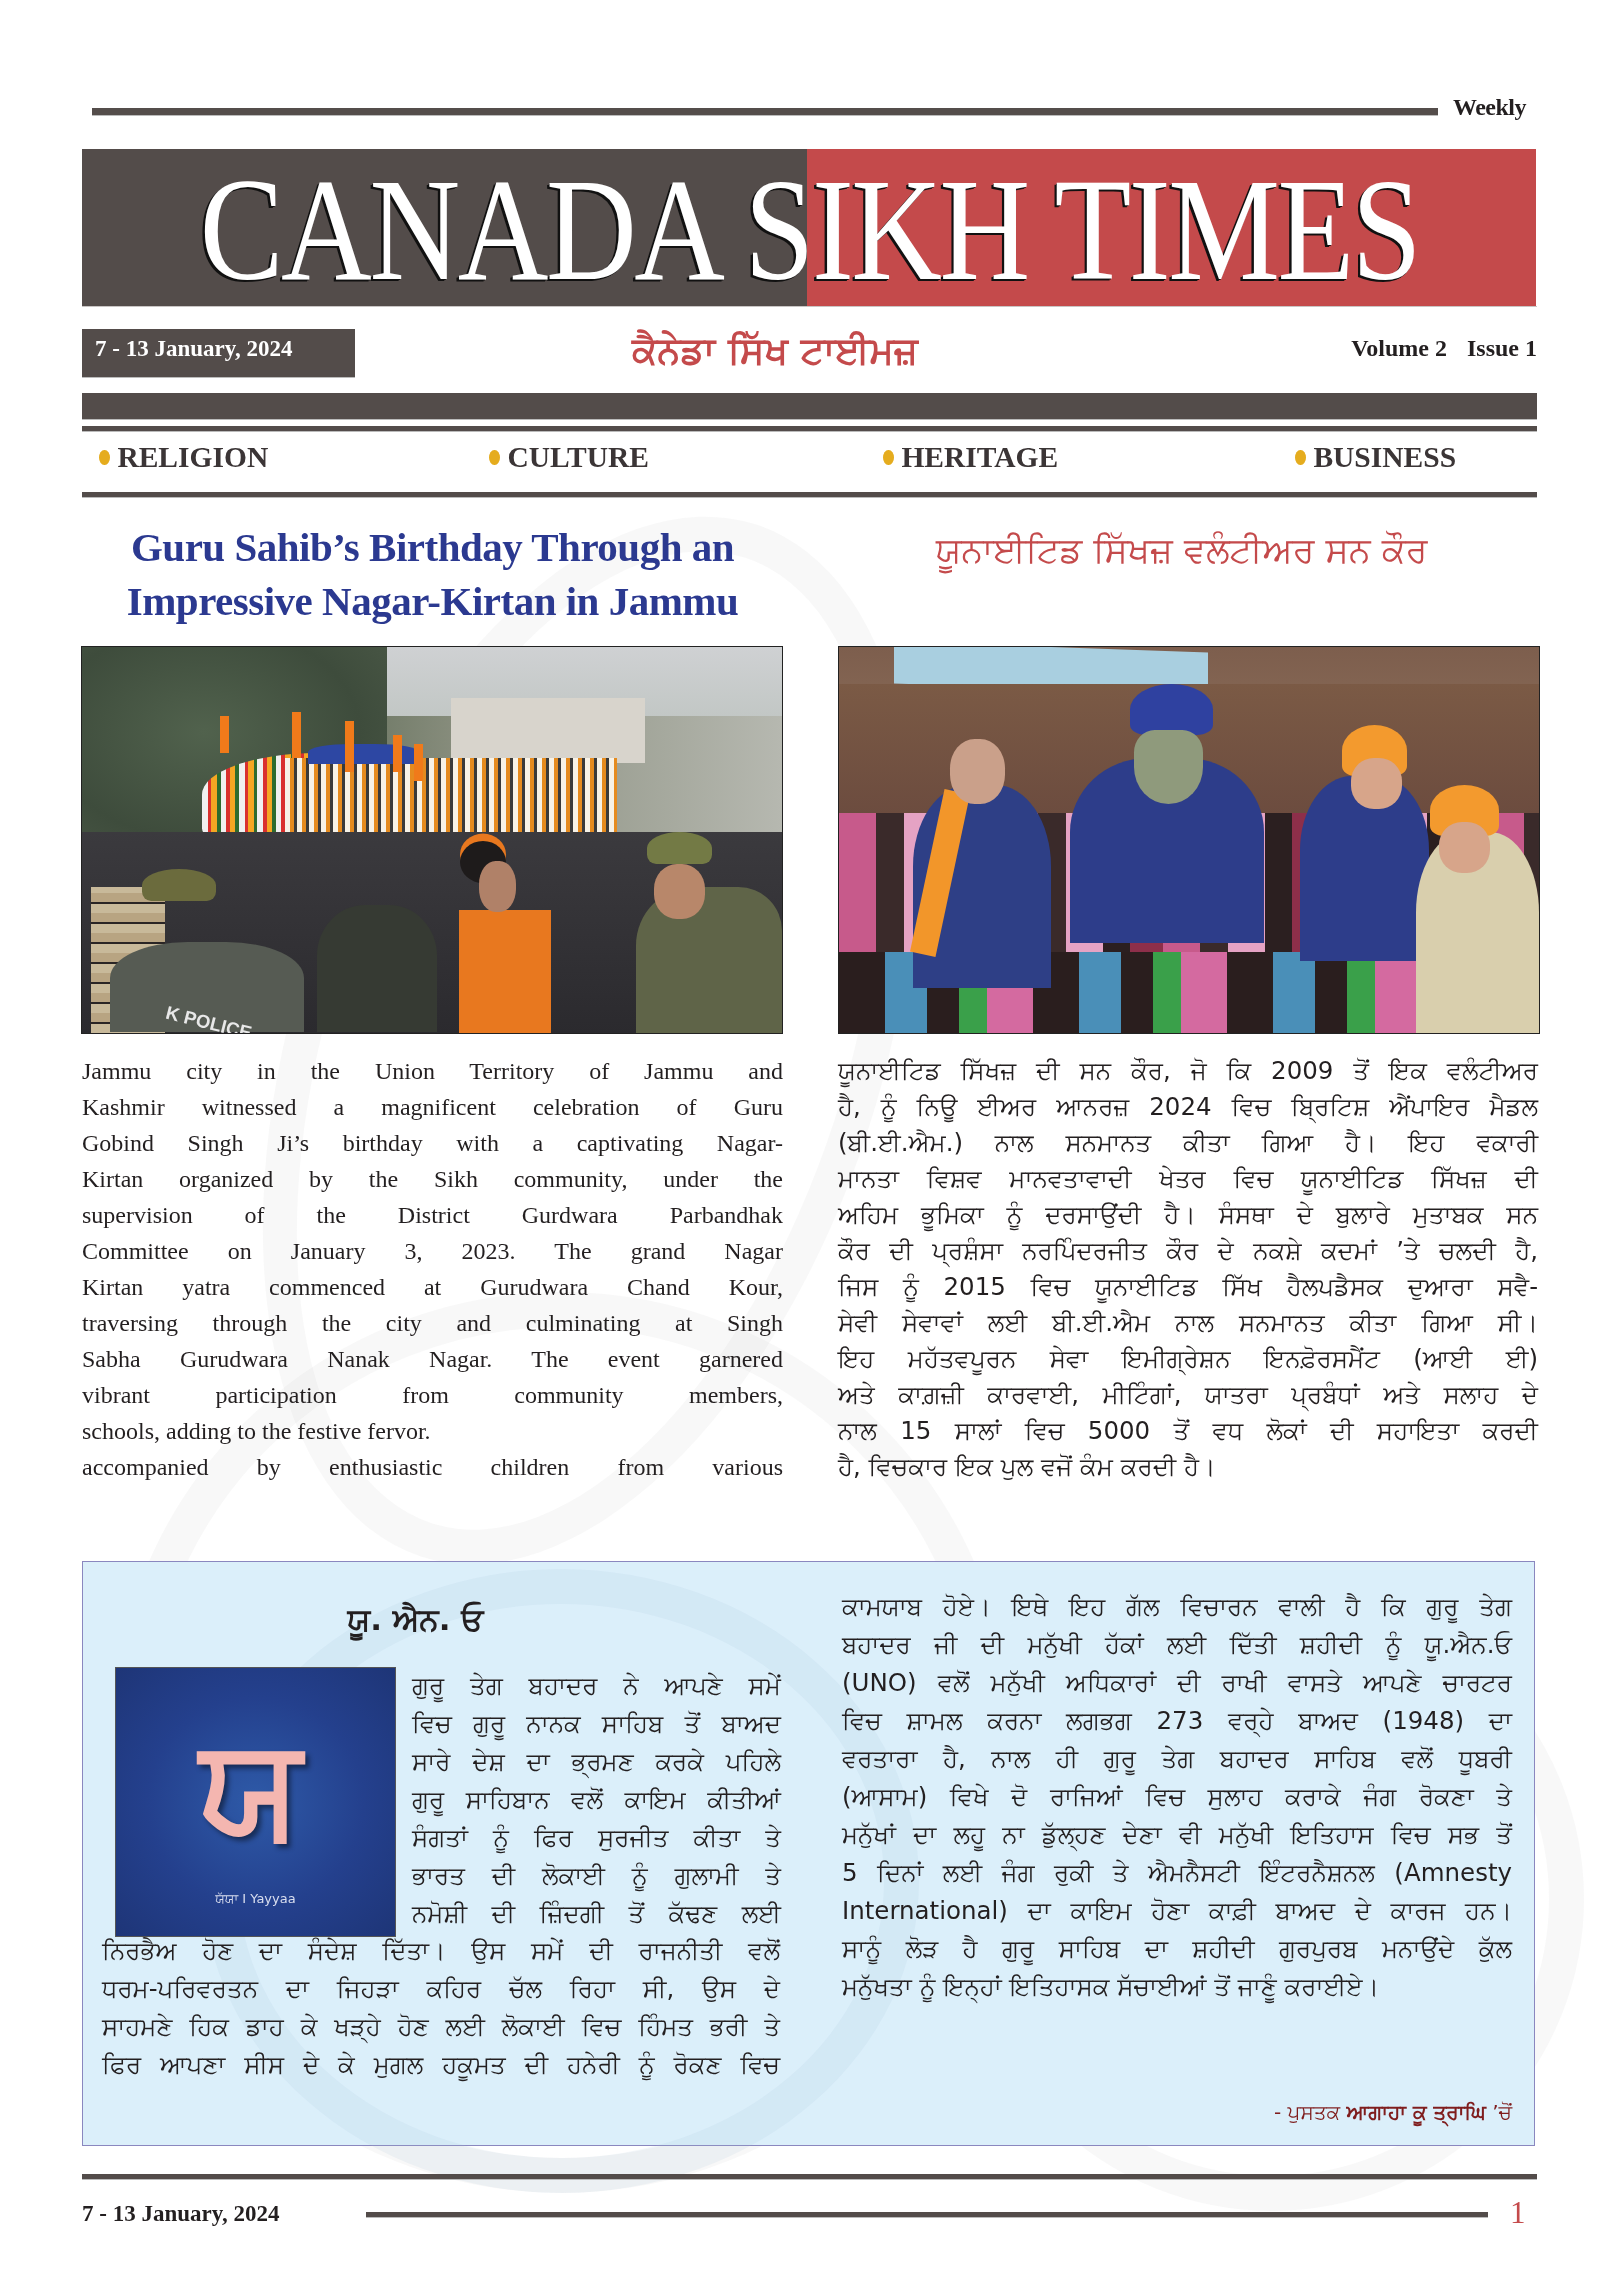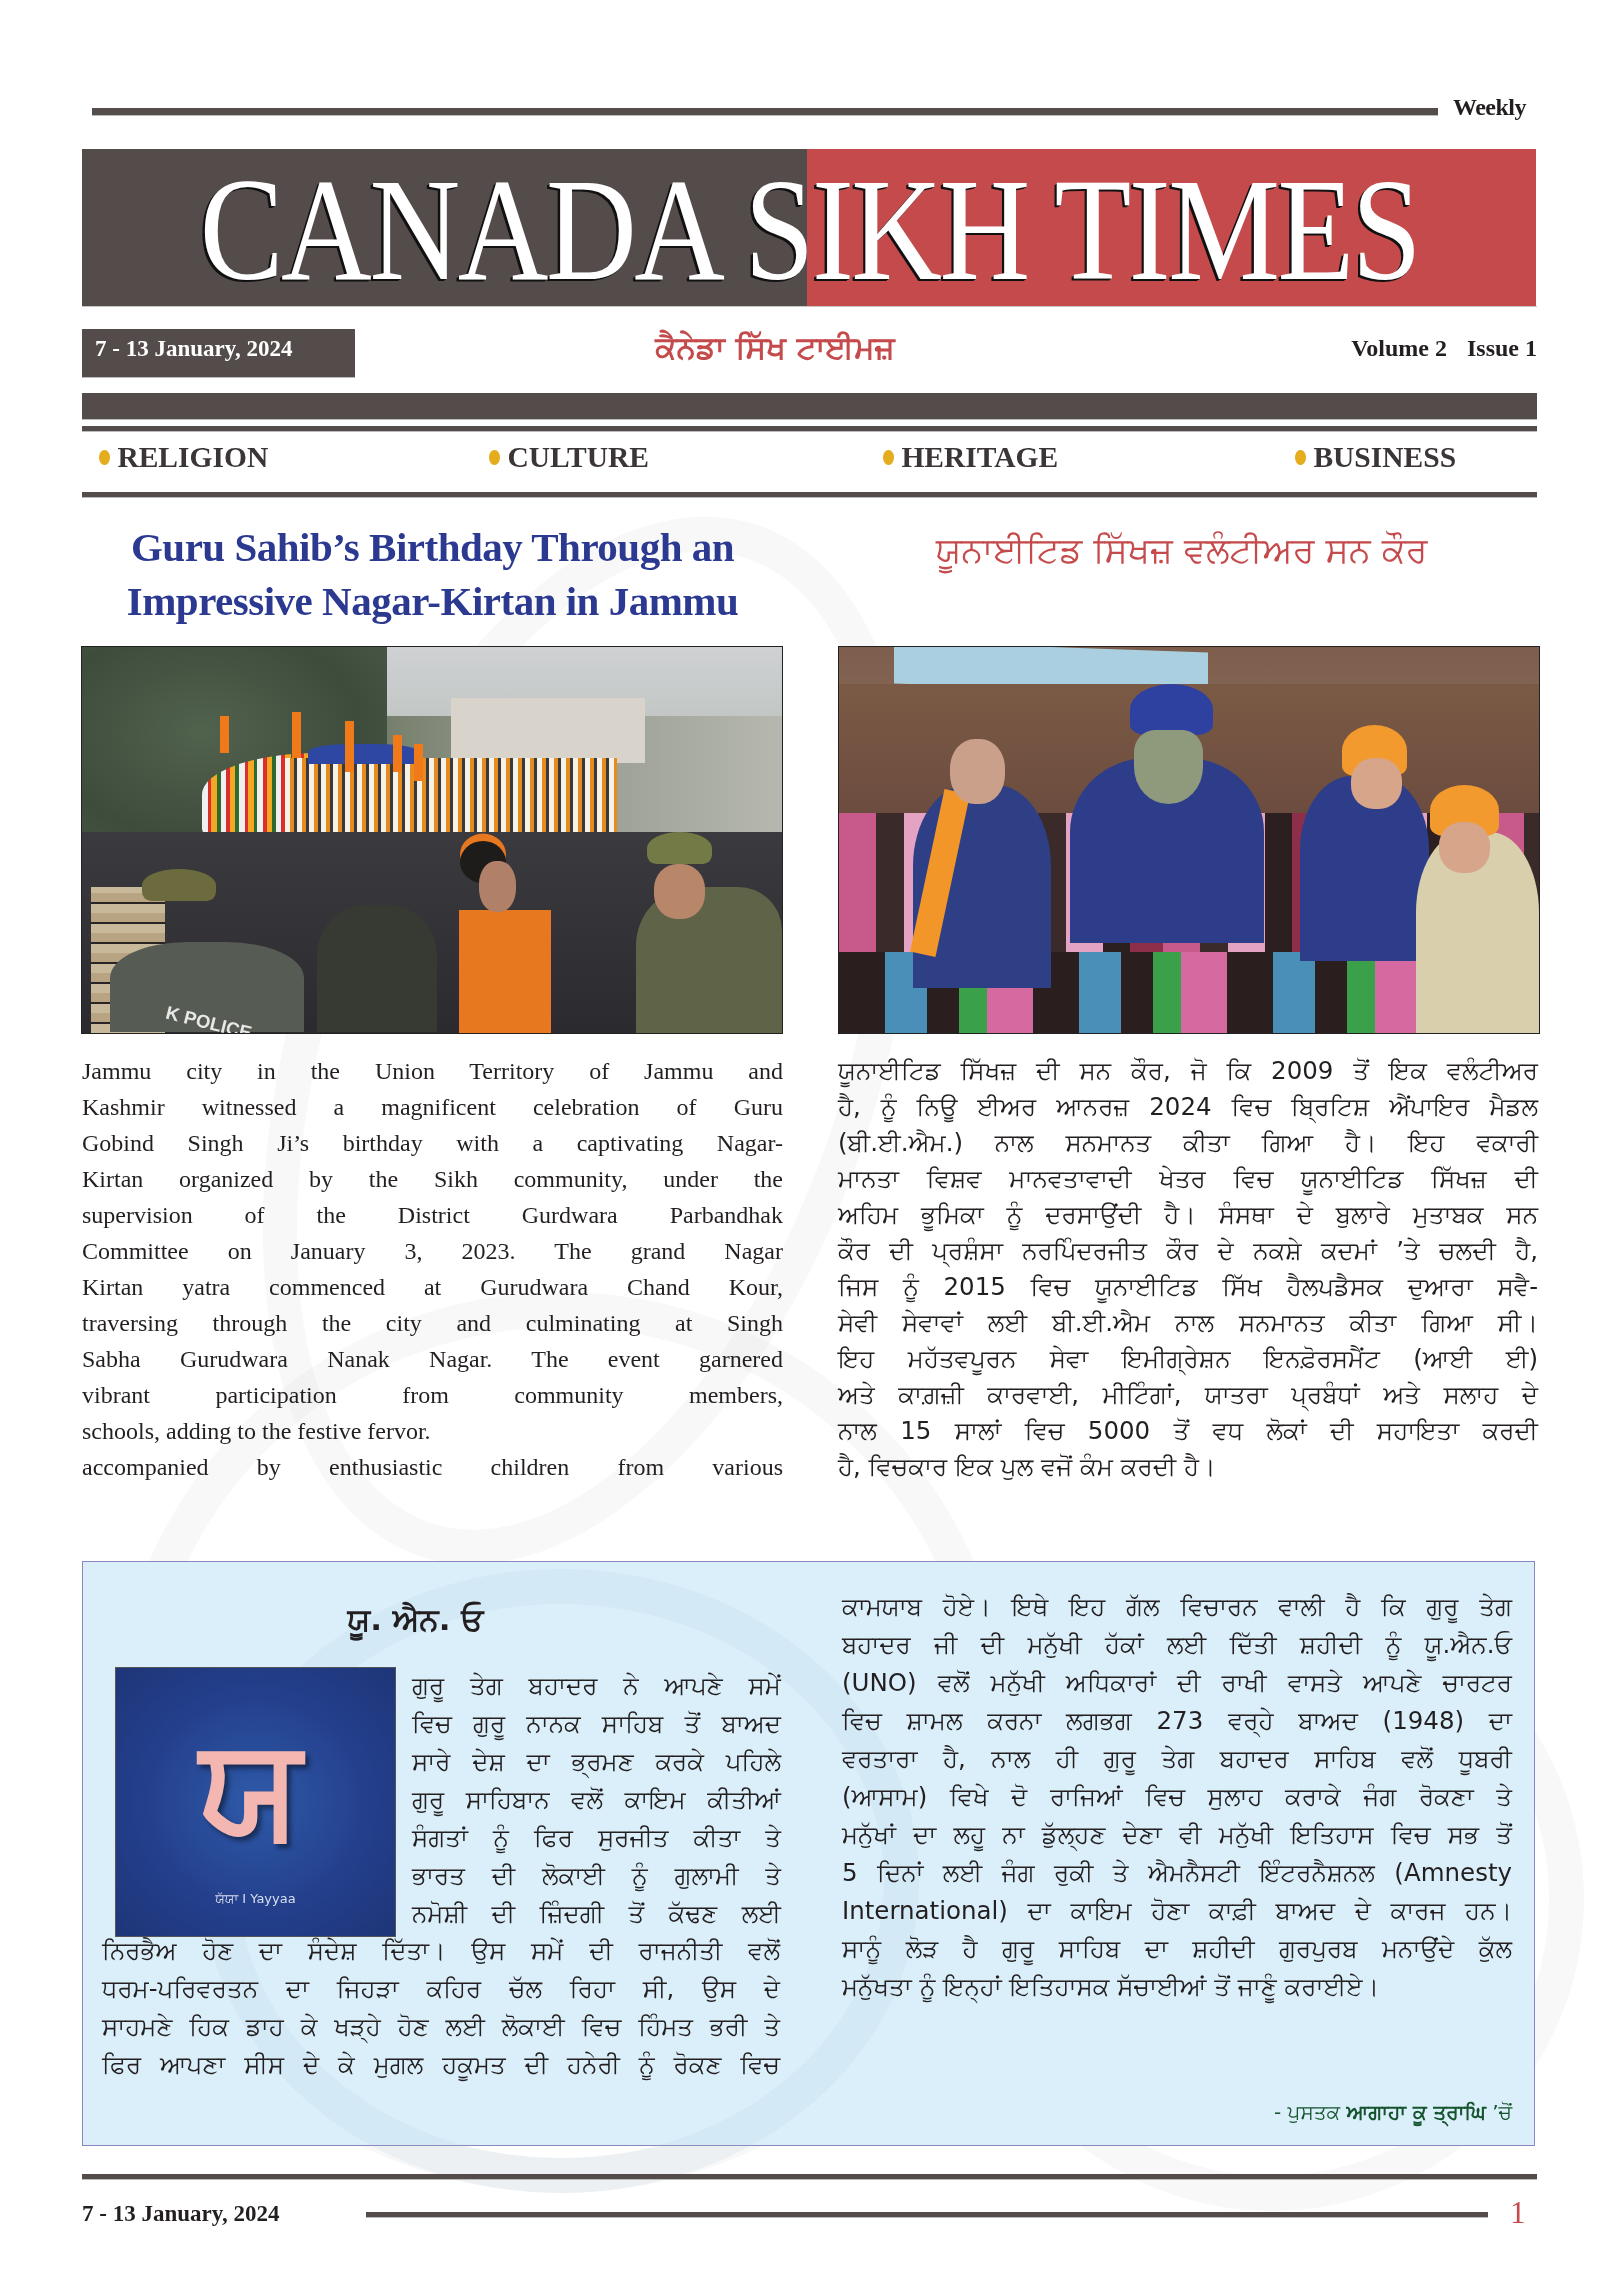--- a/index.html
+++ b/index.html
@@ -24,21 +24,21 @@
       left: 0; top: 7.4px; width: 1455px; text-align: center;
       font-family: "Liberation Serif", "DejaVu Serif", serif;
       font-size: 146px; line-height: 148px; color: #ffffff; white-space: nowrap;
       letter-spacing: -2.8px; transform: scaleX(0.86); transform-origin: center;
       text-shadow: -2.8px 1.8px 0 #111, -0.9px 0.9px 0 #111;
     }
 
     
     .date-box { left: 82px; top: 329px; width: 273px; height: 48px; background: #534c4a; border-bottom: 1.8px solid #bbb; }
     .date-box span { position: absolute; left: 13px; top: 7.4px; color: #fff; font-size: 23px; font-weight: bold; white-space: nowrap; }
-    .punjabi-title { left: 535px; top: 329px; width: 480px; text-align: center; color: #c44a4b; font-family: "DejaVu Sans", sans-serif; font-weight: bold; font-size: 31px; }
+    .punjabi-title { left: 535px; top: 329px; width: 480px; text-align: center; color: #c44a4b; font-family: "DejaVu Sans", sans-serif; font-weight: bold; font-size: 37px; }
     .vol { left: 1292px; top: 335px; width: 245px; text-align: right; font-size: 24px; font-weight: bold; white-space: nowrap; }
     .vol span + span { margin-left: 20px; }
 
     .thick-bar { left: 82px; top: 393px; width: 1455px; height: 26px; background: #534c4a; border-bottom: 1.8px solid #bbb; }
     .rule-a { left: 82px; top: 426px; width: 1455px; height: 4.6px; background: #534c4a; border-bottom: 1.8px solid #bbb; }
     .rule-b { left: 82px; top: 492px; width: 1455px; height: 4.6px; background: #534c4a; border-bottom: 1.8px solid #bbb; }
 
     .cat { top: 441px; font-size: 29.5px; font-weight: bold; color: #3b3536; white-space: nowrap; display: flex; align-items: center; }
     .cat .dot { width: 11px; height: 15.7px; border-radius: 50%; background: #e5ac1e; margin-right: 7.4px; display: inline-block; }
 
@@ -89,21 +89,21 @@
       color: #f4b6b0; text-shadow: 3.7px 3.7px 5.5px rgba(0,0,0,0.45);
     }
     .yayya-caption { position: absolute; left: 0; width: 100%; top: 223px; text-align: center; color: #d9deef; font-family: "DejaVu Sans", sans-serif; font-size: 13px; }
 
     .box-text {
       font-family: "DejaVu Sans", sans-serif; font-size: 24.5px; line-height: 38px; color: #231f20;
     }
     .box-col1-top { left: 412px; top: 1667px; width: 369px; }
     .box-col1-bot { left: 102px; top: 1932px; width: 678px; }
     .box-col2 { left: 842px; top: 1588px; width: 670px; }
-    .attribution { left: 1071px; top: 2100px; width: 441px; text-align: right; font-family: "DejaVu Sans", sans-serif; font-size: 20px; color: #14532d; }
+    .attribution { left: 1071px; top: 2100px; width: 441px; text-align: right; font-family: "DejaVu Sans", sans-serif; font-size: 20px; color: #7f1d1d; }
     .attribution b { font-weight: bold; }
 
     
     .foot-rule1 { left: 82px; top: 2174px; width: 1455px; height: 4.6px; background: #534c4a; border-bottom: 1.8px solid #bbb; }
     .foot-date { left: 82px; top: 2201px; font-size: 23px; font-weight: bold; white-space: nowrap; }
     .foot-rule2 { left: 366px; top: 2212px; width: 1122px; height: 4.6px; background: #534c4a; border-bottom: 1.8px solid #bbb; }
     .foot-page { left: 1510px; top: 2195px; font-size: 31px; color: #c44a4b; }
   </style>
 </head>
 <body>

